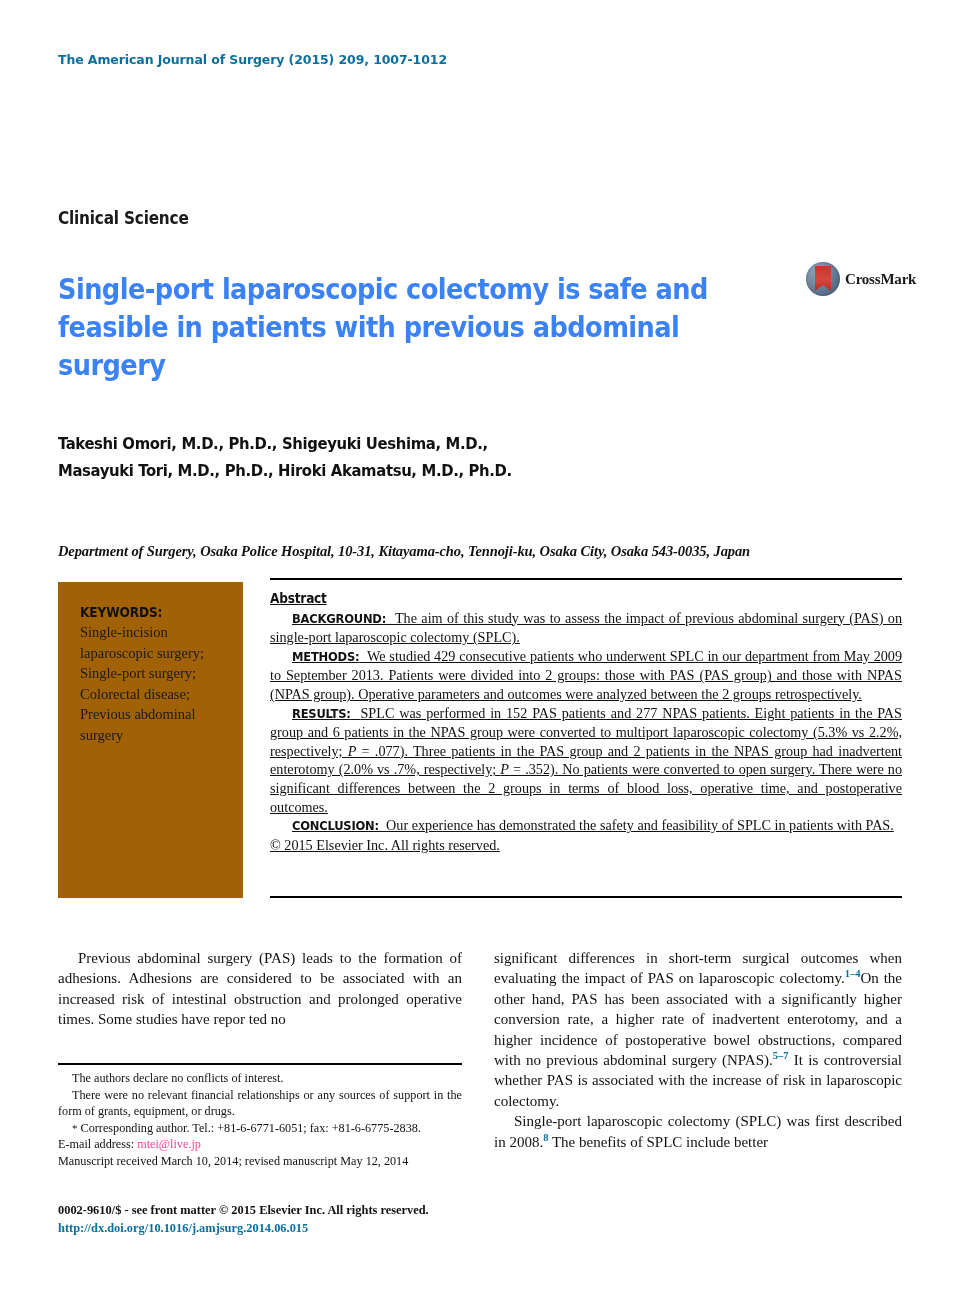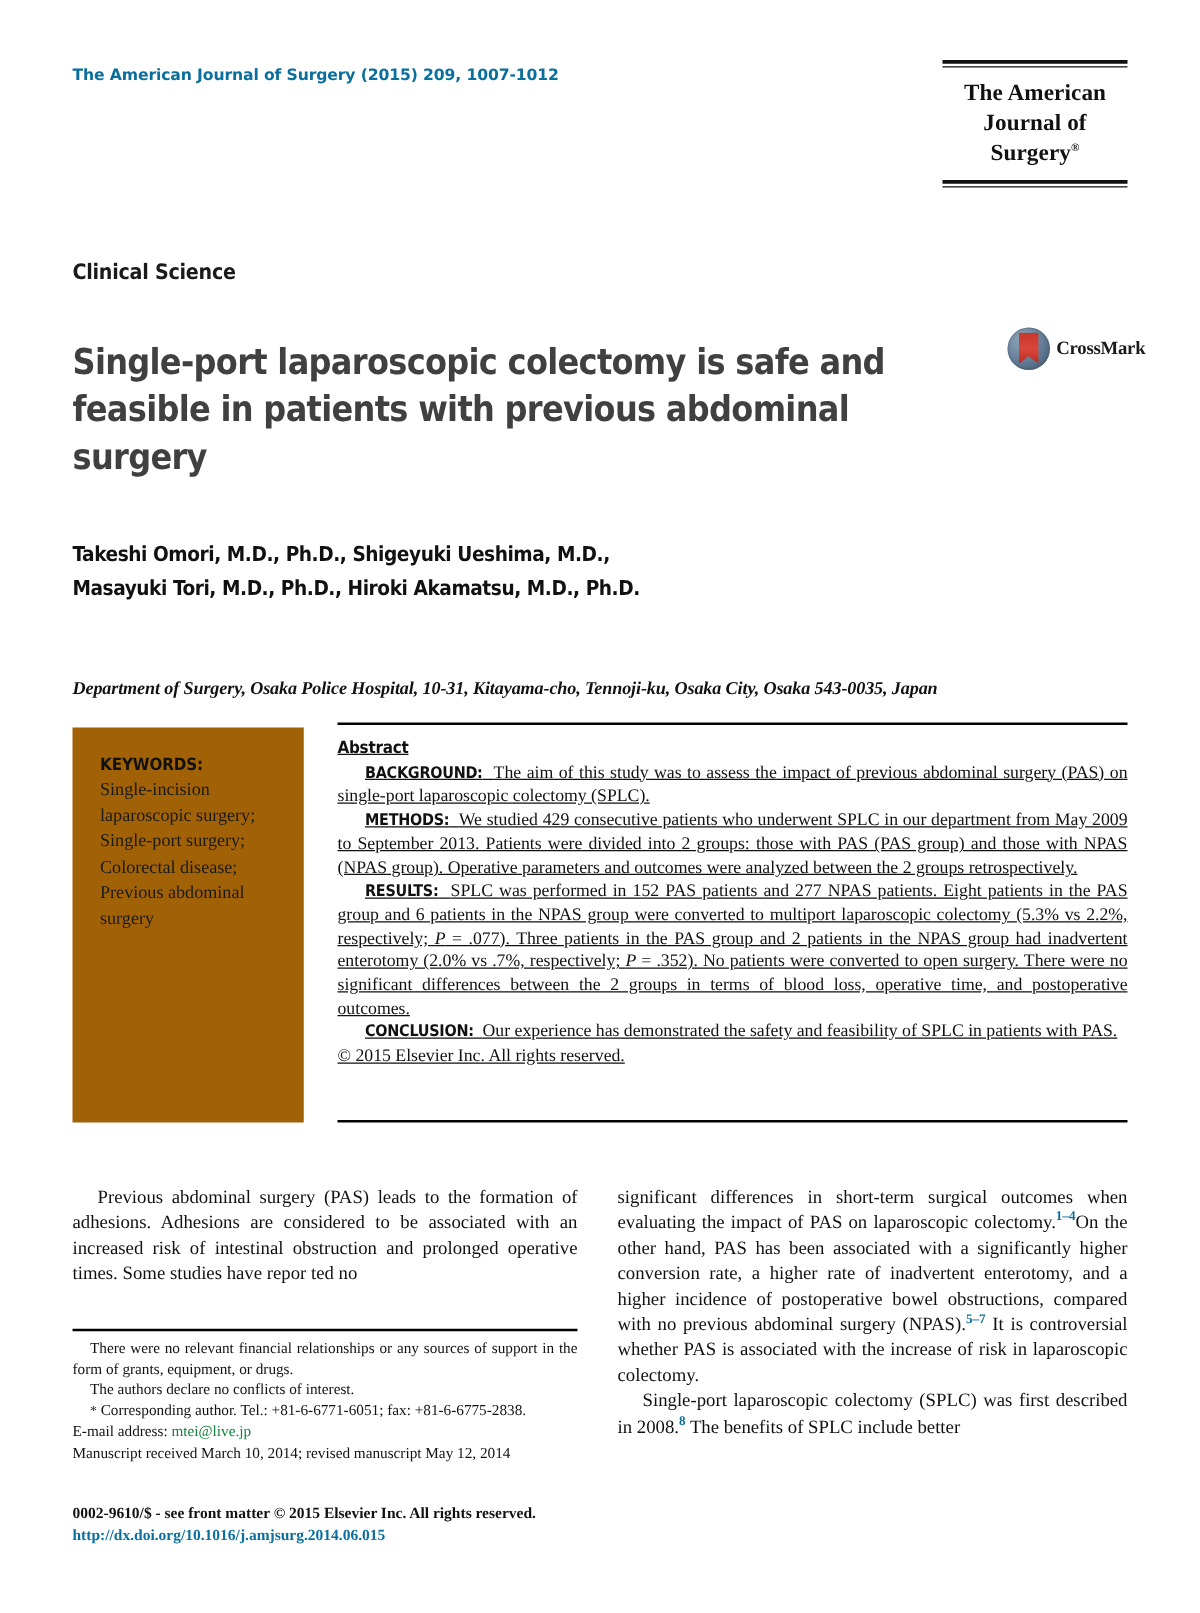--- a/index.html
+++ b/index.html
@@ -80,21 +80,21 @@
   .title {
     position: absolute;
     left: 58px;
     top: 252px;
     width: 700px;
     font-family: "DejaVu Sans Condensed", "DejaVu Sans", sans-serif;
     font-weight: bold;
     font-size: 28.5px;
     line-height: 38px;
     letter-spacing: -0.55px;
-    color: #404040;
+    color: #3b82f6;
   }
 
   
   .crossmark {
     position: absolute;
     left: 806px;
     top: 258px;
     width: 104px;
     height: 42px;
     display: flex;
@@ -277,21 +277,21 @@
     top: 1070px;
     width: 404px;
     font-family: "Liberation Serif", serif;
     font-size: 12.2px;
     line-height: 16.6px;
     color: #111;
     text-align: justify;
   }
   .fn-p { margin: 0; text-indent: 14px; }
   .fn-p.noind { text-indent: 0; }
-  .link { color: #15803d; }
+  .link { color: #ec4899; }
   .fn-star { font-size: 11px; }
 
   
   .pagefoot {
     position: absolute;
     left: 58px;
     top: 1202px;
     width: 520px;
     font-family: "Liberation Serif", serif;
     font-weight: bold;
@@ -305,28 +305,20 @@
     display: block;
   }
 </style>
 </head>
 <body>
 
 <div class="page">
 
   <div class="masthead">
     <div class="journal-line">The American Journal of Surgery (2015) 209, 1007-1012</div>
-    <div class="logo-block">
-      <div class="logo-rule-top"></div>
-      <div class="logo-text">
-        <span>The American</span>
-        <span class="l2"><span>Journal of Surgery</span><span class="logo-reg">®</span></span>
-      </div>
-      <div class="logo-rule-bottom"></div>
-    </div>
   </div>
 
   <div class="kicker">Clinical Science</div>
 
   <h1 class="title">Single-port laparoscopic colectomy is safe and feasible in patients with previous abdominal surgery</h1>
 
   <div class="crossmark">
     <div class="cm-badge"></div>
     <div class="cm-text">CrossMark</div>
   </div>
@@ -359,22 +351,22 @@
     <p class="bodytext first">Previous abdominal surgery (PAS) leads to the formation of adhesions. Adhesions are considered to be associated with an increased risk of intestinal obstruction and prolonged operative times. Some studies have repor ted no</p>
   </div>
 
   <div class="col-right">
     <p class="bodytext"><span>significant differences in short-term surgical outcomes when evaluating the impact of PAS on laparoscopic colectomy.</span><span class="ref">1–4</span><span>On the other hand, PAS has been associated with a significantly higher conversion rate, a higher rate of inadvertent enterotomy, and a higher incidence of postoperative bowel obstructions, compared with no previous abdominal surgery (NPAS).</span><span class="ref">5–7</span><span> It is controversial whether PAS is associated with the increase of risk in laparoscopic colectomy.</span></p>
     <p class="bodytext"><span>Single-port laparoscopic colectomy (SPLC) was first described in 2008.</span><span class="ref">8</span><span> The benefits of SPLC include better</span></p>
   </div>
 
   <div class="fn-rule"></div>
   <div class="footnotes">
+    <p class="fn-p">The authors declare no conflicts of interest.</p>
     <p class="fn-p">There were no relevant financial relationships or any sources of support in the form of grants, equipment, or drugs.</p>
-    <p class="fn-p">The authors declare no conflicts of interest.</p>
     <p class="fn-p"><span class="fn-star">*</span><span> Corresponding author. Tel.: +81-6-6771-6051; fax: +81-6-6775-2838.</span></p>
     <p class="fn-p noind"><span>E-mail address: </span><span class="link">mtei@live.jp</span></p>
     <p class="fn-p noind">Manuscript received March 10, 2014; revised manuscript May 12, 2014</p>
   </div>
 
   <div class="pagefoot">
     <span>0002-9610/$ - see front matter © 2015 Elsevier Inc. All rights reserved.</span>
     <span class="doi">http://dx.doi.org/10.1016/j.amjsurg.2014.06.015</span>
   </div>
 

